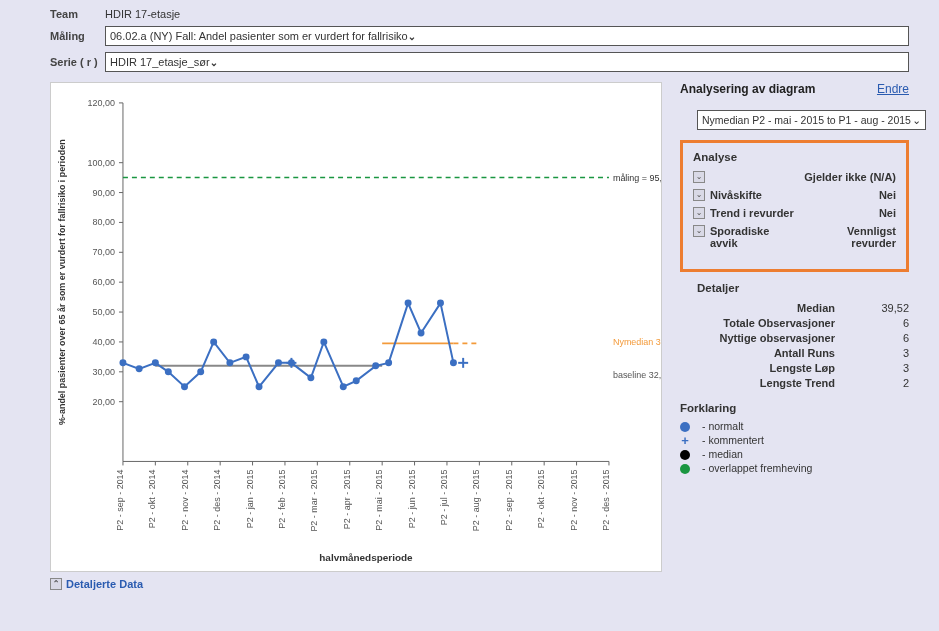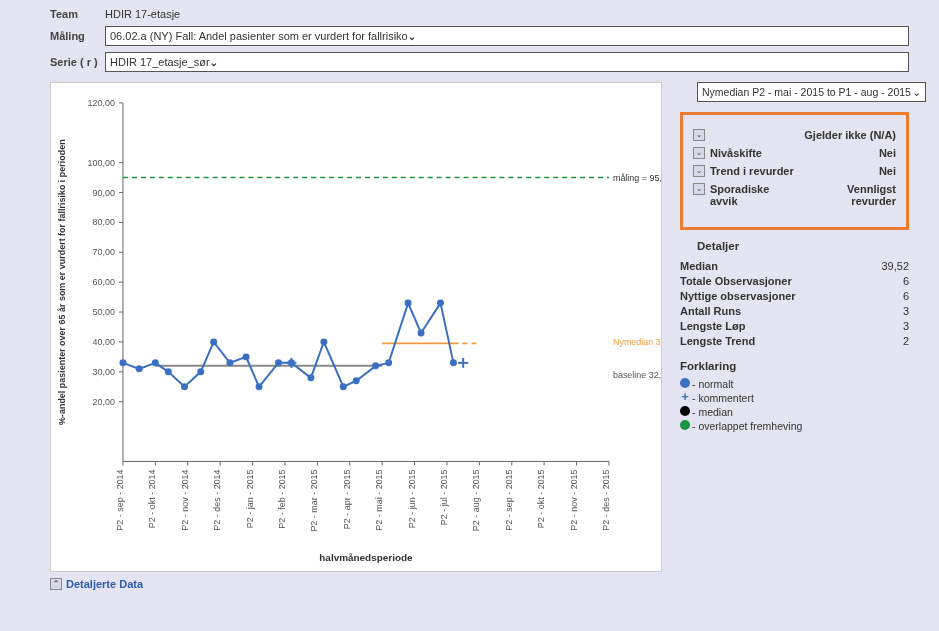--- a/index.html
+++ b/index.html
@@ -59,24 +59,24 @@
     .analyse-row { display: flex; justify-content: space-between; align-items: flex-start; margin: 6px 0; gap: 8px; }
     .analyse-row .left { display: flex; gap: 5px; align-items: flex-start; }
     .toggle-icon {
       display:inline-flex;align-items:center;justify-content:center;
       width:12px;height:12px;border:1px solid #888;background:#d9d9e6;font-size:8px;line-height:1;
       flex-shrink:0; cursor:pointer;color:#555;
     }
     .analyse-row .lbl { font-weight: bold; }
     .analyse-row .val { font-weight: bold; text-align: right; }
     .details .box-title { font-weight: bold; margin-bottom: 8px; font-size: 11.5px; padding-left: 17px; }
-    .detail-row { display: flex; justify-content: space-between; margin: 3px 0; }
+    .detail-row { display: flex; justify-content: space-between; margin: 3px 0; text-align: right; }
     .detail-row .k { font-weight: bold; width: 155px; }
     .legend .box-title { font-weight: bold; margin-bottom: 6px; font-size: 11.5px; }
-    .legend-item { display: flex; align-items: flex-start; gap: 2px; margin: 2px 0; font-size: 10.5px; }
+    .legend-item { display: flex; align-items: flex-end; gap: 12px; margin: 2px 0; font-size: 10.5px; }
     .sym { display:inline-block; width:10px; height:10px; flex-shrink:0; }
     .sym.dot-blue { background:#3b6fc2; border-radius:50%; }
     .sym.plus-blue { color:#3b6fc2; font-weight:bold; font-size:13px; line-height:10px; text-align:center; }
     .sym.open-blue { border:2px solid #3b6fc2; border-radius:50%; background:#fff; width:8px; height:8px;}
     .sym.dot-black { background:#000; border-radius:50%; }
     .sym.dot-orange { background:#f39a3a; border-radius:50%; }
     .sym.dot-green { background:#1a9641; border-radius:50%; }
     .detail-link { display:flex; align-items:center; gap:4px; color:#2a5bb0; font-weight:bold; margin-top:6px; cursor:pointer; }
   </style>
 </head>
@@ -192,26 +192,31 @@
         <circle cx="390.8266666666667" cy="221" r="3.5" fill="#3b6fc2"></circle>
         <circle cx="403.84" cy="281" r="3.5" fill="#3b6fc2"></circle>
         <line x1="236.17333333333335" y1="281" x2="246.17333333333335" y2="281" stroke="#3b6fc2" stroke-width="2"></line>
         <line x1="241.17333333333335" y1="276" x2="241.17333333333335" y2="286" stroke="#3b6fc2" stroke-width="2"></line>
         <line x1="408.59999999999997" y1="281" x2="418.59999999999997" y2="281" stroke="#3b6fc2" stroke-width="2"></line>
         <line x1="413.59999999999997" y1="276" x2="413.59999999999997" y2="286" stroke="#3b6fc2" stroke-width="2"></line>
       </svg>
   </div>
 
   <div class="side-panel">
+    <div class="side-header">
+      <span>Analysering av diagram</span>
+      <a>Endre</a>
+    </div>
     <div class="small-select">
       <span>Nymedian P2 - mai - 2015 to P1 - aug - 2015</span>
       <span class="arrow">⌄</span>
     </div>
 
     <div class="analyse-box">
+      <div class="box-title">Analyse</div>
       <div id="analyse-rows">
           <div class="analyse-row">
             <span class="left">
               <span class="toggle-icon">⌄</span>
             </span>
             <span class="val">Gjelder ikke (N/A)</span>
           </div>
           <div class="analyse-row">
             <span class="left">
               <span class="toggle-icon">⌄</span>

